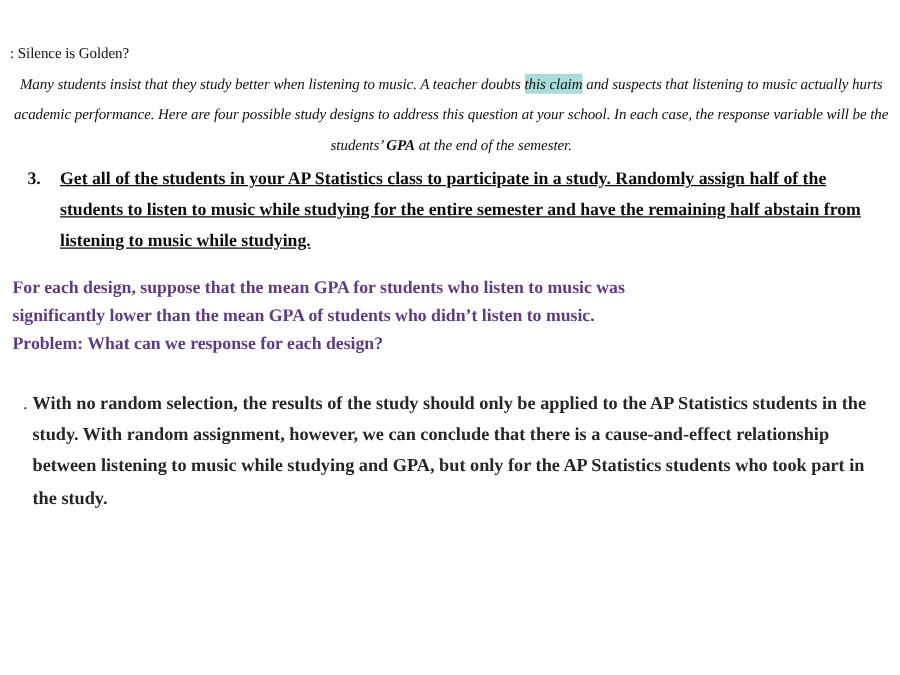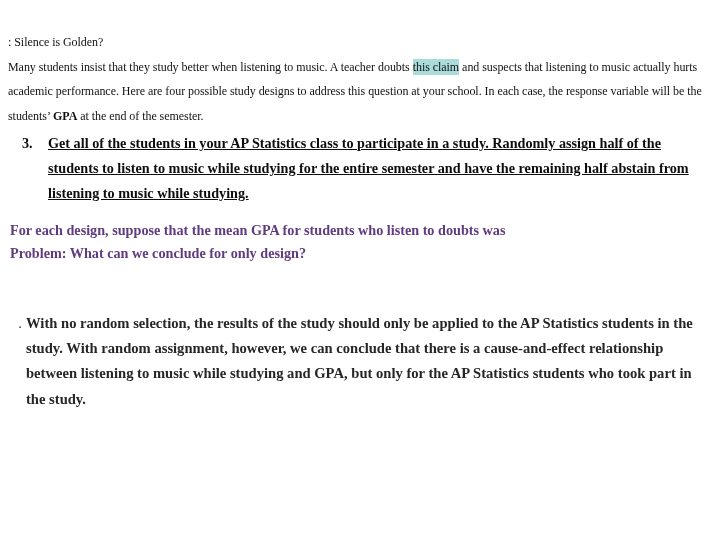--- a/index.html
+++ b/index.html
@@ -33,21 +33,22 @@
     color: #111111;
     letter-spacing: -0.05px;
     margin-top: 28px;
   }
   .intro .title-line {
     display: block;
     white-space: nowrap;
   }
   .intro .body-text {
     display: block;
-    text-align: left;
+    text-align: center;
+    font-style: italic;
   }
   .hl {
     background: #a9dcdb;
     padding: 1px 0 1px 0;
   }
   .gpa {
     font-weight: bold;
   }
 
   
@@ -124,22 +125,23 @@
     <span class="title-line">:  Silence is Golden?</span>
     <span class="body-text"><span>Many students insist that they study better when listening to music.  A teacher doubts </span><span class="hl">this claim</span><span> and suspects that listening to music actually hurts academic performance.  Here are four possible study designs to address this question at your school.  In each case, the response variable will be the students’ </span><span class="gpa">GPA</span><span> at the end of the semester.</span></span>
   </div>
 
   <div class="numbered">
     <span class="marker">3.</span>
     <span class="body">Get all of the students in your AP Statistics class to participate in a study.  Randomly assign half of the students to listen to music while studying for the entire semester and have the remaining half abstain from listening to music while studying.</span>
   </div>
 
   <div class="purple">
-    <span class="pline">For each design, suppose that the mean GPA for students who listen to doubts was</span>
-    <span class="pline">Problem: What can we conclude for only design?</span>
+    <span class="pline">For each design, suppose that the mean GPA for students who listen to music was</span>
+    <span class="pline">significantly lower than the mean GPA of students who didn’t listen to music.</span>
+    <span class="pline">Problem: What can we response for each design?</span>
   </div>
 
   <div class="answer">
     <span class="marker">.</span>
     <span class="body">With no random selection, the results of the study should only be applied to the AP Statistics students in the study.  With random assignment, however, we can conclude that there is a cause-and-effect relationship between listening to music while studying and GPA, but only for the AP Statistics students who took part in the study.</span>
   </div>
 
 </div>
 
 </body></html>

